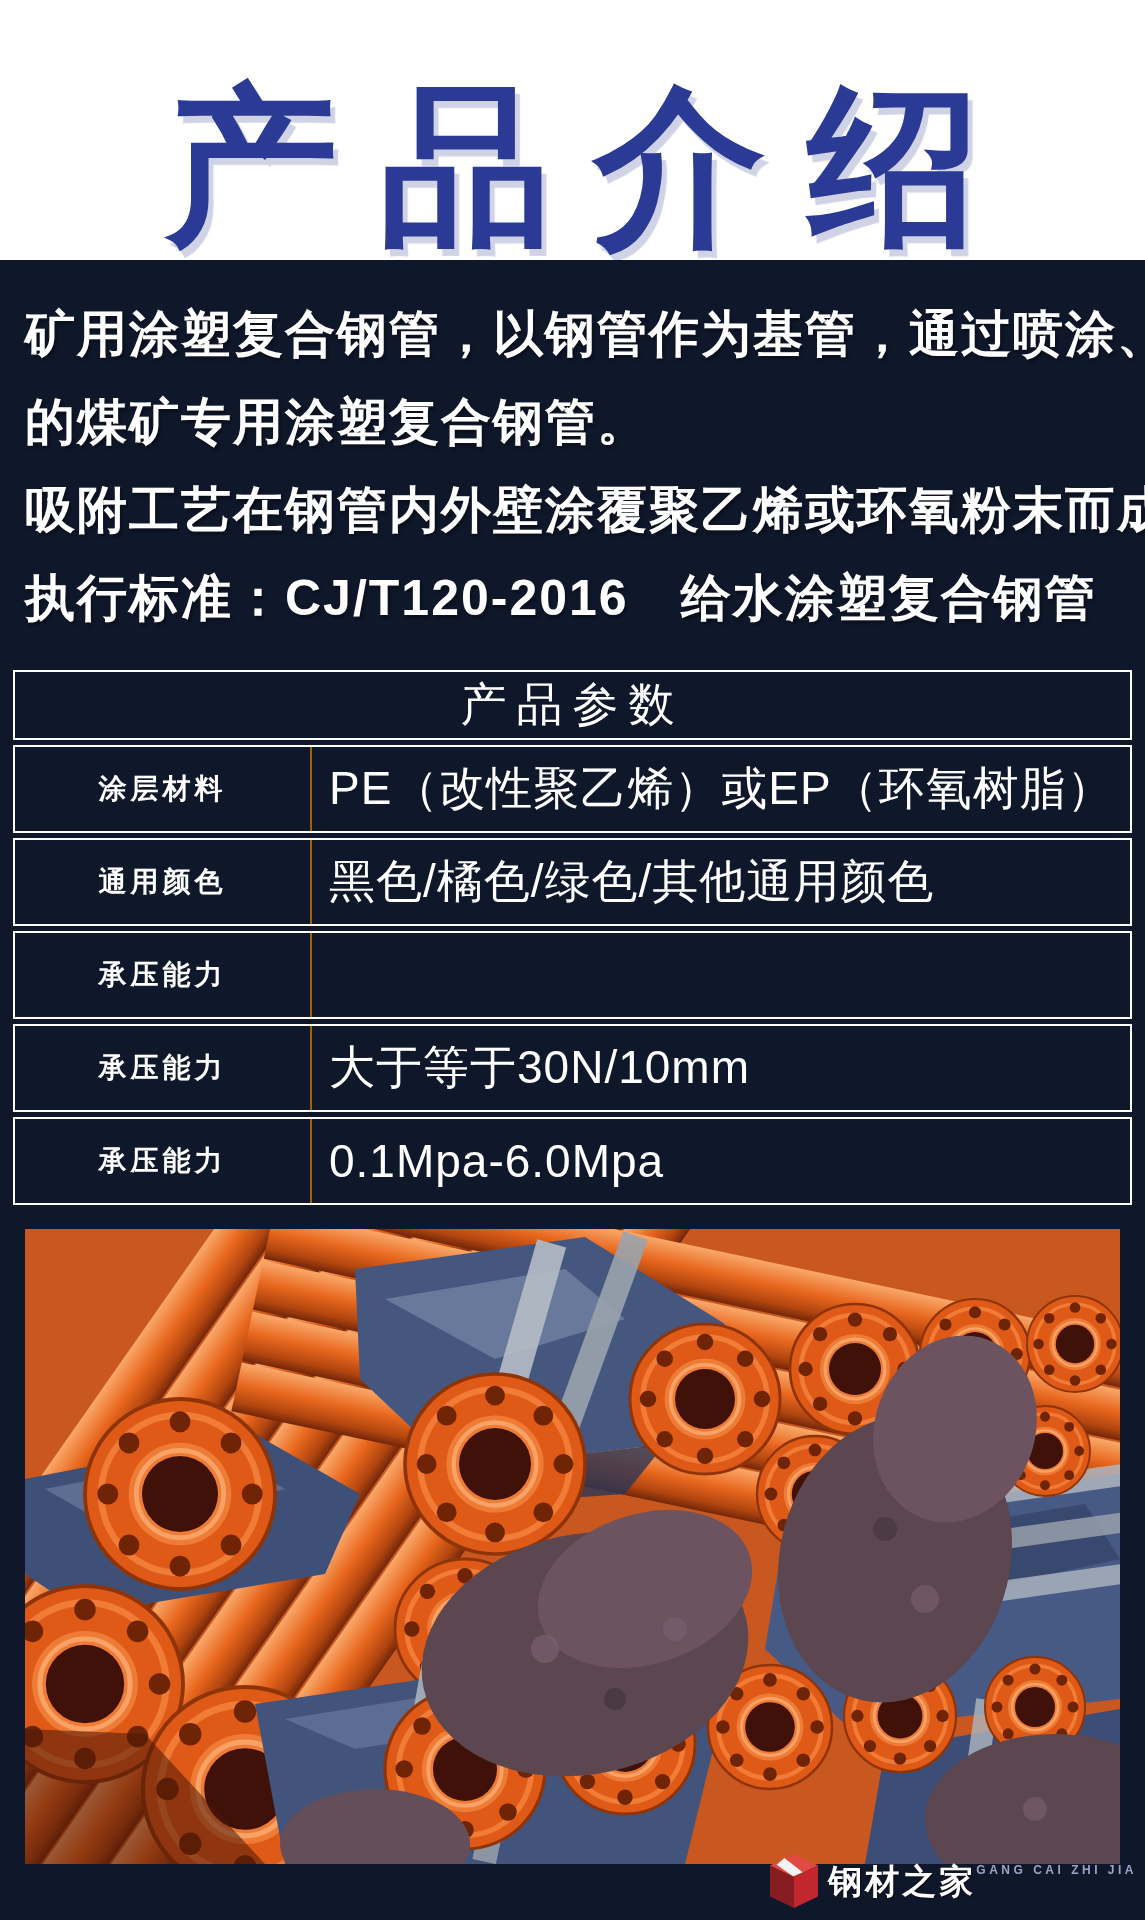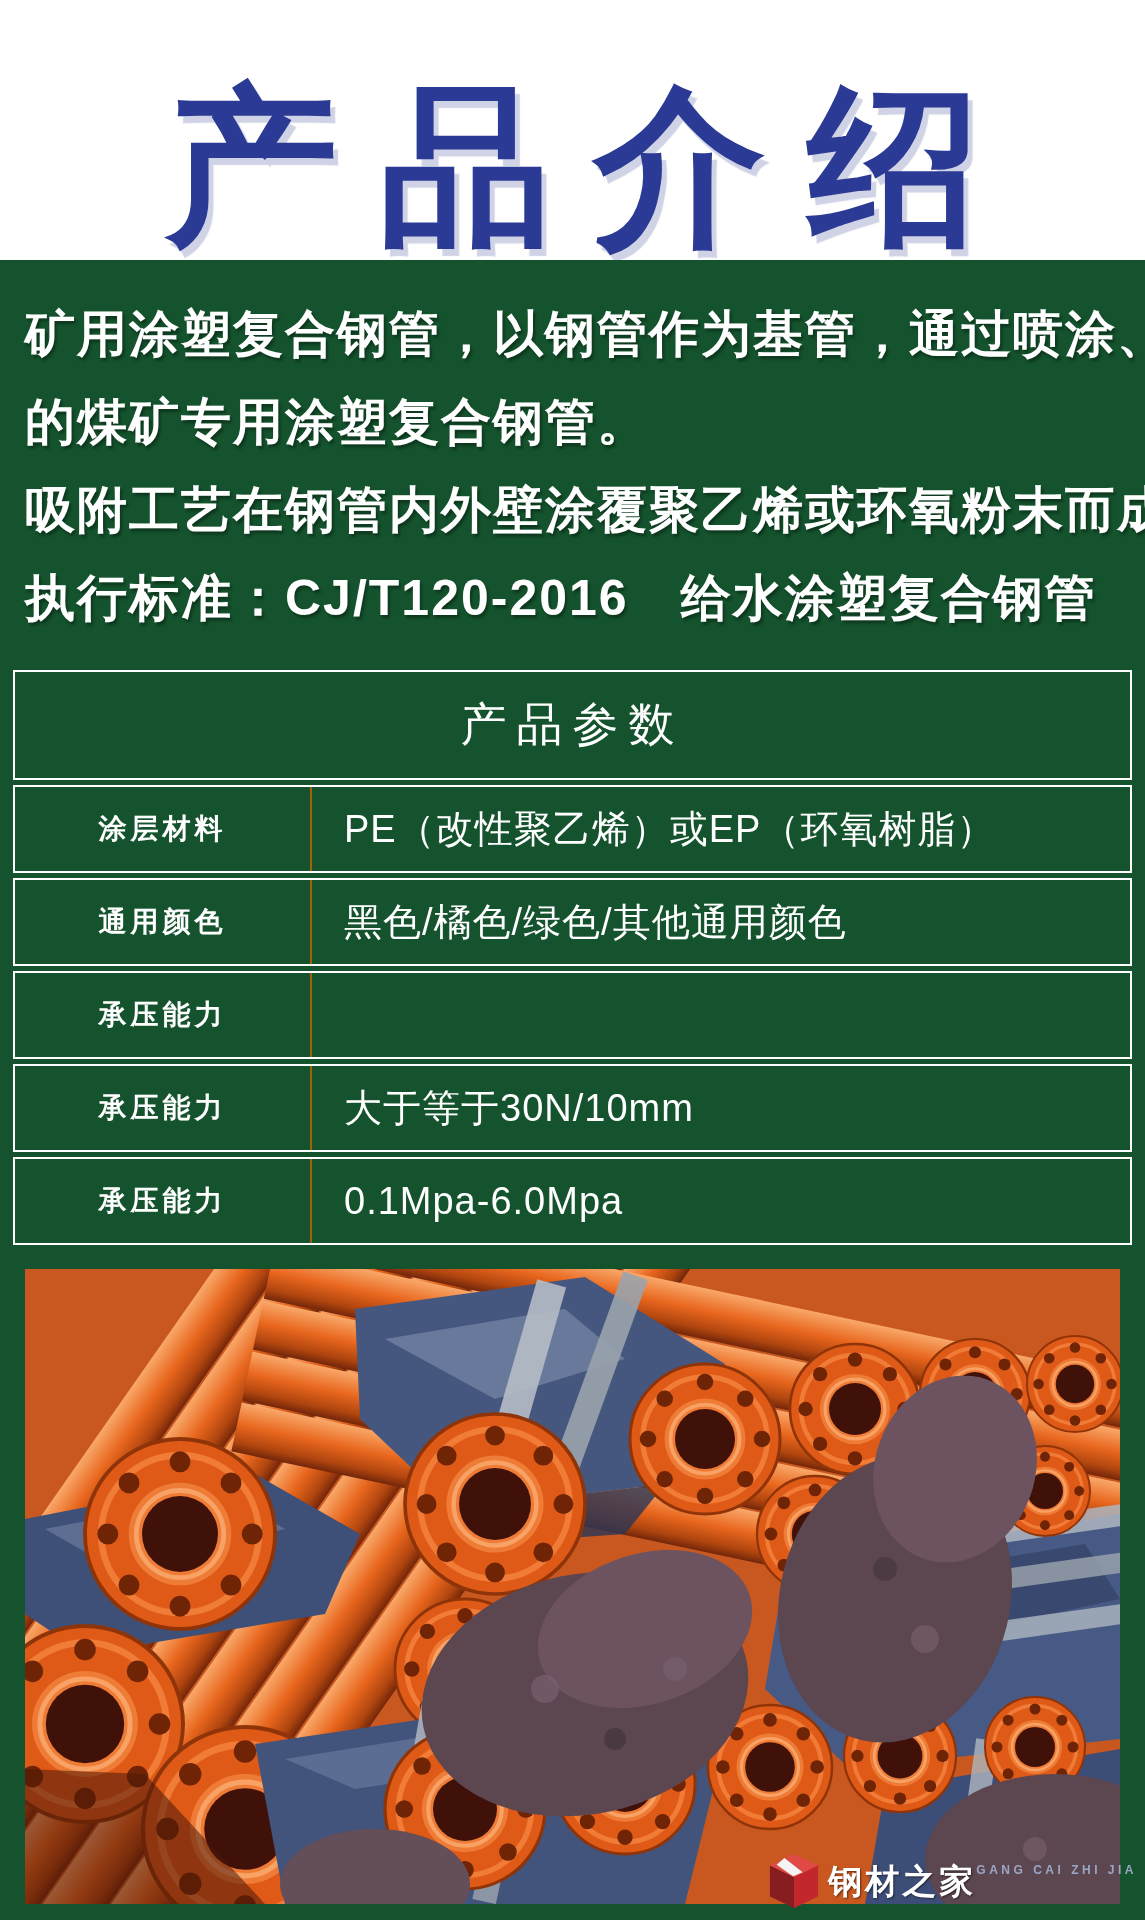--- a/index.html
+++ b/index.html
@@ -16,45 +16,45 @@
   .page-title {
     margin: 0; padding-left: 42px;
     font-size: 172px; font-weight: 900; line-height: 1;
     color: #2b3a94; letter-spacing: 42px; white-space: nowrap;
     text-shadow: 5px 7px 1px rgba(150,158,198,0.45);
   }
 
   
   .blue-section {
     position: absolute; top: 260px; left: 0; right: 0; bottom: 0;
-    background: #14532d; padding: 0 13px;
+    background: #0f172a; padding: 0 13px;
   }
   .intro { padding: 30px 12px 0; }
   .intro p {
     margin: 0; color: #ffffff; font-weight: bold;
     font-size: 50px; line-height: 88px; letter-spacing: 2px;
     white-space: pre; text-shadow: 2px 3px 3px rgba(0,0,0,0.35);
   }
 
   
   .param-table { margin-top: 28px; }
   .t-header {
-    height: 110px; border: 2px solid #ffffff;
+    height: 70px; border: 2px solid #ffffff;
     display: flex; align-items: center; justify-content: center;
     color: #ffffff; font-size: 46px; letter-spacing: 10px;
   }
   .t-row { margin-top: 5px; height: 88px; border: 2px solid #ffffff; display: flex; }
   .t-label {
     width: 297px; flex: 0 0 297px; border-right: 2px solid #a16207;
     display: flex; align-items: center; justify-content: center;
     color: #ffffff; font-size: 28px; font-weight: bold; letter-spacing: 4px;
   }
   .t-value {
     flex: 1; display: flex; align-items: center;
-    color: #ffffff; font-size: 38px; padding-left: 32px; letter-spacing: 1px;
+    color: #ffffff; font-size: 46px; padding-left: 17px; letter-spacing: 1px;
     white-space: nowrap; overflow: hidden;
   }
 
   
   .photo {
     margin: 24px 12px 0; height: 635px; position: relative;
     background: #c8581f; overflow: hidden;
   }
   .photo svg { display: block; }
 

